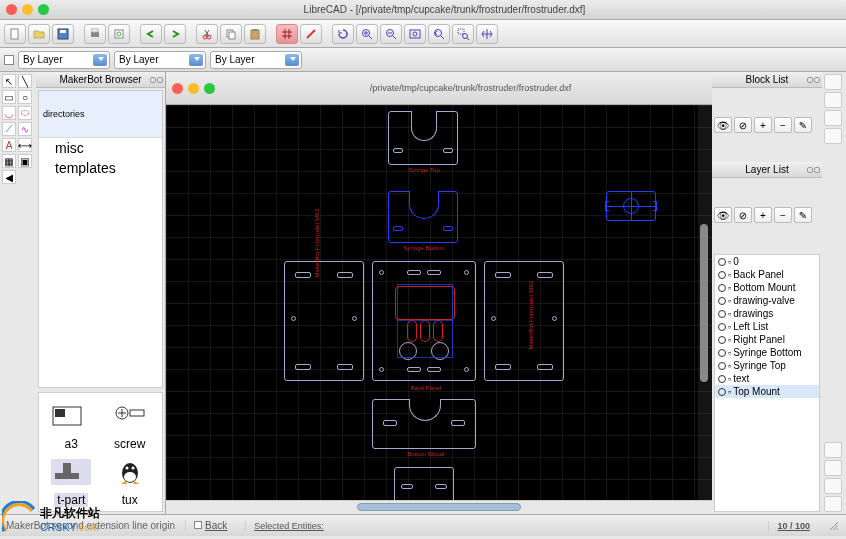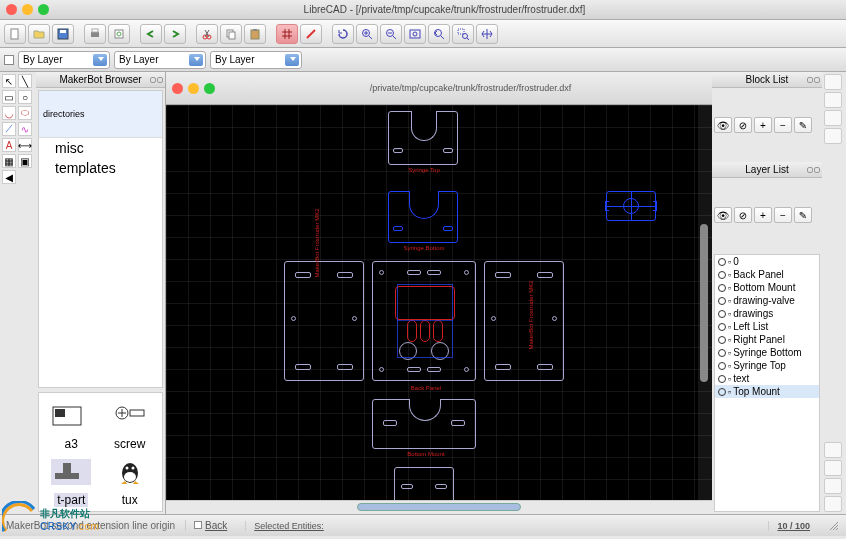--- a/index.html
+++ b/index.html
@@ -473,16 +473,16 @@
       </svg>
     </span>
 </div>
 
 <div class="watermark">
   <svg width="36" height="36">
       <path d="M4 30 A14 14 0 0 1 30 10" fill="none" stroke="#f0a020" stroke-width="3"></path>
       <path d="M2 30 A16 16 0 0 1 32 8" fill="none" stroke="#2080d0" stroke-width="3"></path>
     </svg>
   <div>
-    <div style="font-size:10px;font-weight:bold;color:#0f766e">非凡软件站</div>
+    <div style="font-size:12px;font-weight:bold;color:#000000">非凡软件站</div>
     <div style="font-size:10px;color:#1060c0;letter-spacing:0.5px"><span style="color:#1060c0">CRSKY</span><span style="color:#f0a020">.com</span></div>
   </div>
 </div>
 
 </body></html>

